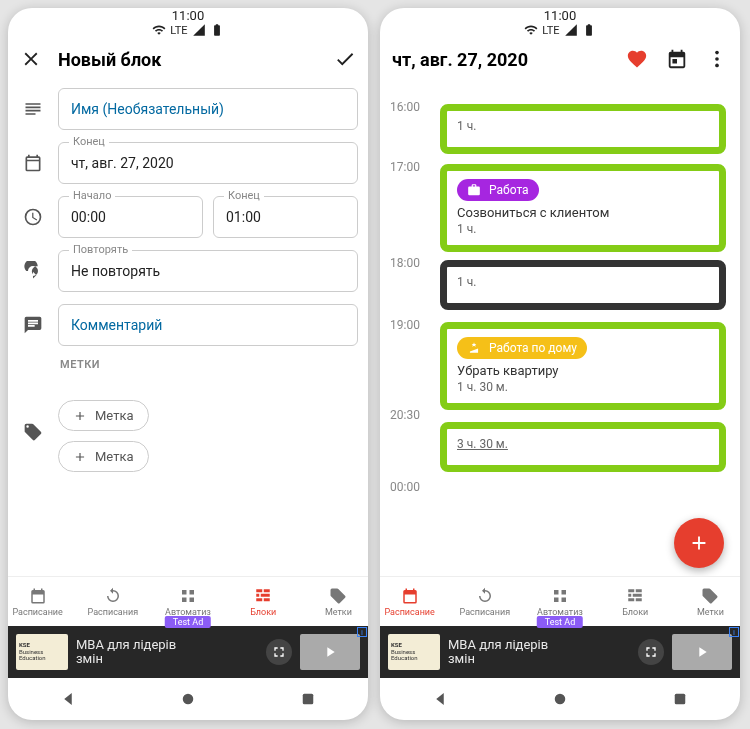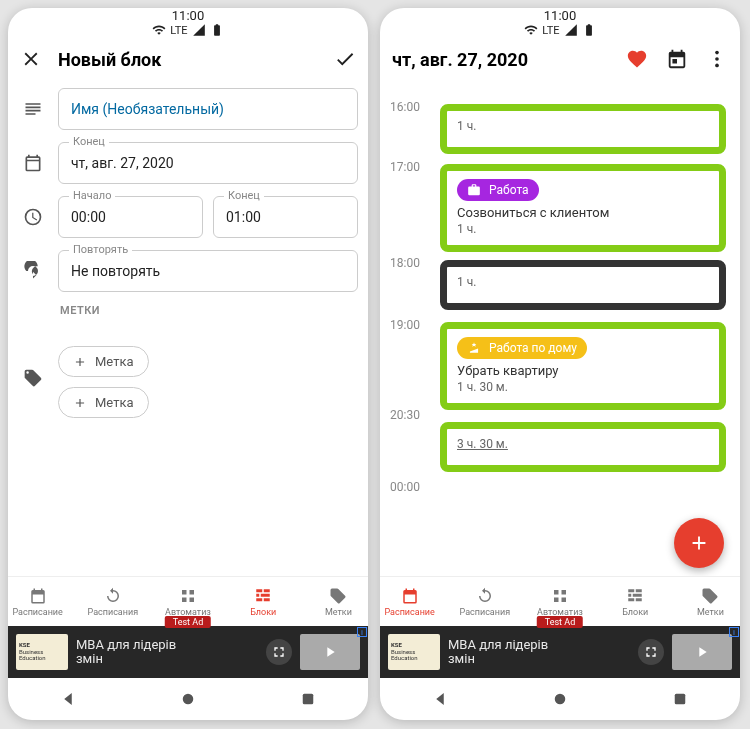--- a/index.html
+++ b/index.html
@@ -92,21 +92,21 @@
   .bottomnav .item.active { color: #e63e2e; }
   .bottomnav .item svg { width: 18px; height: 18px; }
   
   .ad {
     height: 52px; background: #272727; color: #e8e8e8;
     display: flex; align-items: center; font-size: 13px; position: relative;
     padding: 0 8px; gap: 8px;
   }
   .ad .kse { background: #f3edd6; width: 52px; height: 36px; border-radius: 2px; font-size: 6px; color:#333; display:flex; flex-direction:column; justify-content:center; padding:2px 3px; line-height:1.1; }
   .ad .txt { flex: 1; line-height: 1.1; }
-  .ad .testad { position: absolute; top:-10px; left:50%; transform:translateX(-50%); background:#b91c1c; color:#fff; font-size:9px; padding:1px 8px; border-radius:2px; }
+  .ad .testad { position: absolute; top:-10px; left:50%; transform:translateX(-50%); background:#8b5cf6; color:#fff; font-size:9px; padding:1px 8px; border-radius:2px; }
   .ad .expand { width:26px; height:26px; border-radius:50%; background:#444; display:flex; align-items:center; justify-content:center; }
   .ad .vid { width: 60px; height: 36px; background:#aaa; border-radius:2px; display:flex; align-items:center; justify-content:center; }
   .ad .corner { position:absolute; top:1px; right:1px; width:10px; height:10px; border:1px solid #3b82f6; color:#3b82f6; font-size:8px; display:flex; align-items:center; justify-content:center; }
   .ad .vid svg, .ad .expand svg { width: 16px; height:16px; fill:#fff; }
   
   .sysnav { height: 42px; display:flex; align-items:center; justify-content:space-around; }
   .sysnav .nbtn { width:18px; height:18px; }
   
   .schedule { padding: 0 8px 0 6px; position: relative; height: 100%; }
   .timecol { position:absolute; left:0; top:0; width:52px; }
@@ -207,20 +207,30 @@
         <span class="rowicon">
             <svg viewBox="0 0 24 24" fill="#555">
               <path d="M17.65 6.35A8 8 0 104 12h2a6 6 0 116 6v3l4-4-4-4v3a6 6 0 015.65-9.65z"></path>
             </svg>
           </span>
         <div class="fields">
           <div class="outlined hasval">
             <span class="label">Повторять</span>
             <span>Не повторять</span>
           </div>
+        </div>
+      </div>
+      <div class="row">
+        <span class="rowicon">
+            <svg viewBox="0 0 24 24" fill="#555">
+              <path d="M20 2H4a2 2 0 00-2 2v18l4-4h14a2 2 0 002-2V4a2 2 0 00-2-2zM6 9h12v2H6zm0-3h12v2H6zm0 6h8v2H6z"></path>
+            </svg>
+          </span>
+        <div class="fields">
+          <div class="outlined"><span>Комментарий</span></div>
         </div>
       </div>
 
       <div class="section-label">МЕТКИ</div>
       <div class="row" style="margin-bottom:2px">
         <span class="rowicon">
             <svg viewBox="0 0 24 24" fill="#555">
               <path d="M21.41 11.58l-9-9A2 2 0 0011 2H4a2 2 0 00-2 2v7a2 2 0 00.59 1.42l9 9a2 2 0 002.83 0l7-7a2 2 0 000-2.84zM5.5 7A1.5 1.5 0 117 5.5 1.5 1.5 0 015.5 7z"></path>
             </svg>
           </span>

